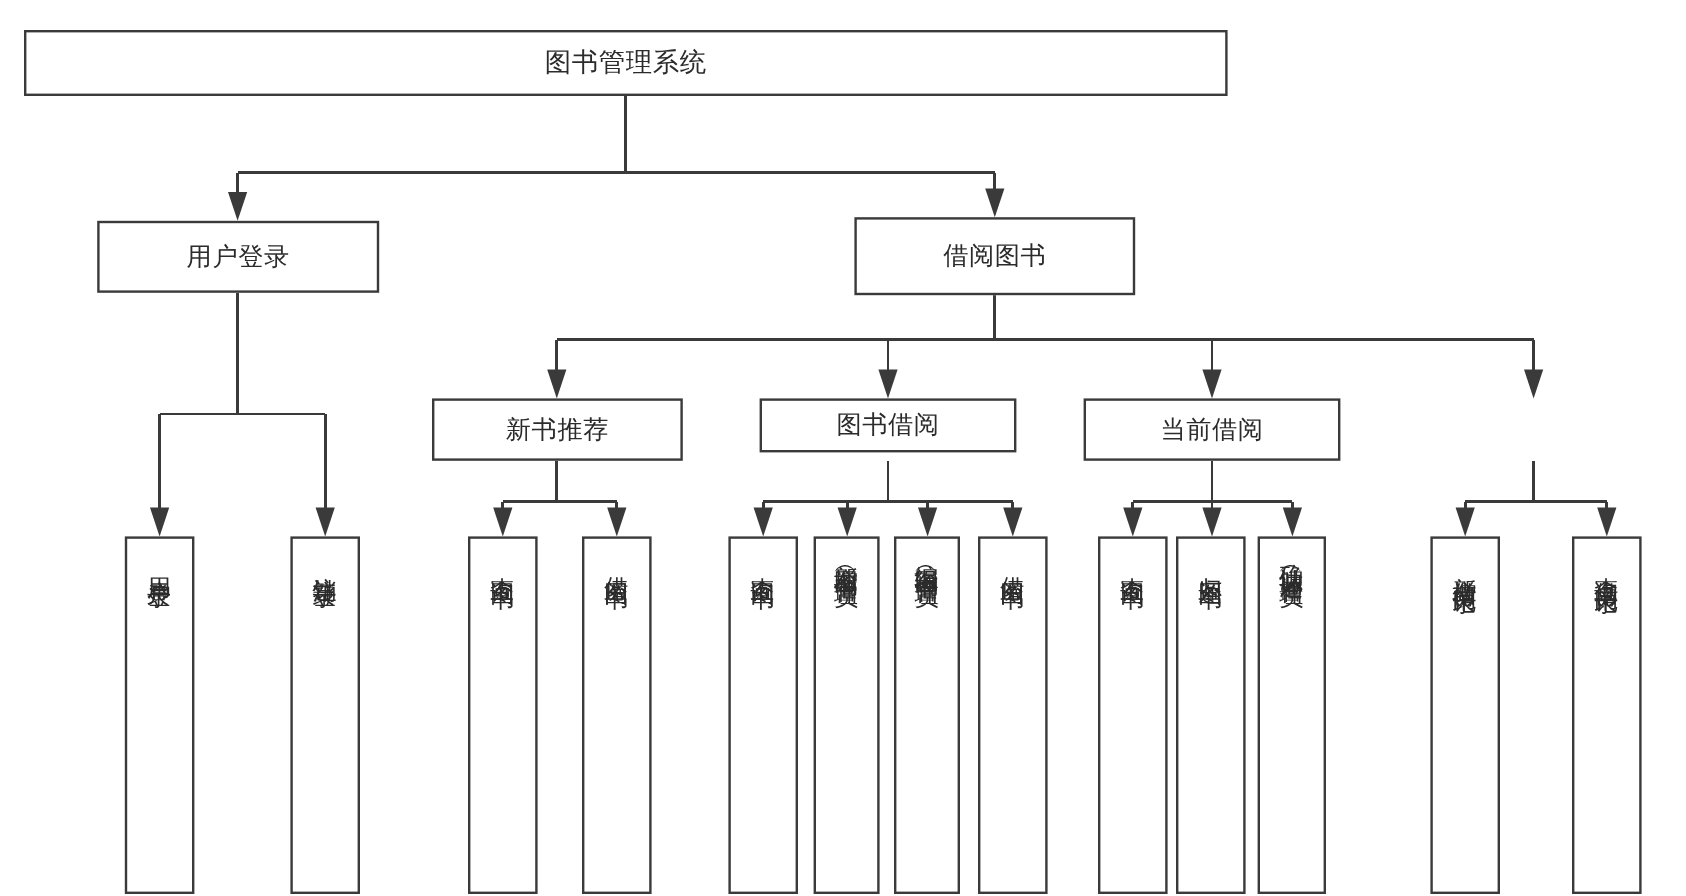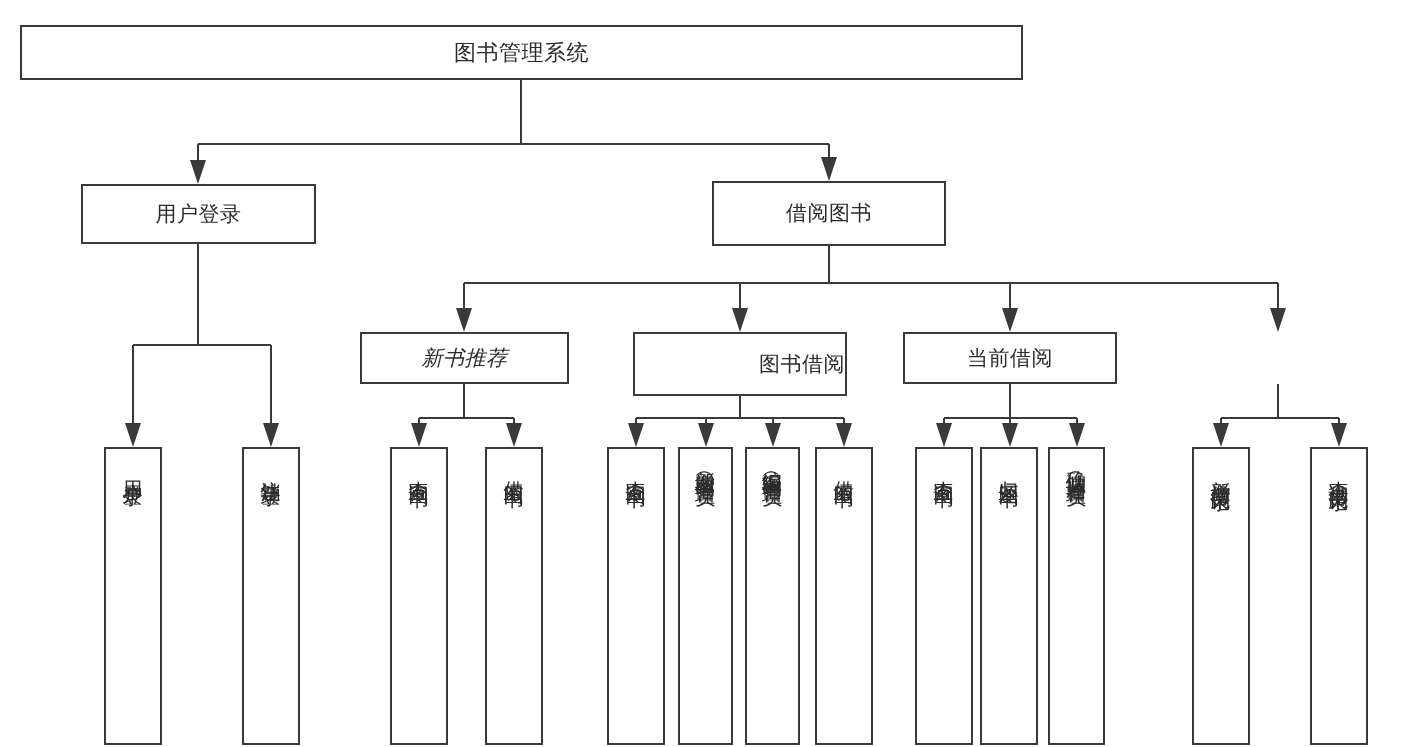--- a/index.html
+++ b/index.html
@@ -180,25 +180,25 @@
   </div>
 
   <div class="node horizontal" style="left:81px; top:172px; width:235px; height:60px;">
     <span class="node-label">用户登录</span>
   </div>
 
   <div class="node horizontal" style="left:712px; top:169px; width:234px; height:65px;">
     <span class="node-label">借阅图书</span>
   </div>
 
-  <div class="node horizontal" style="left:360px; top:320px; width:209px; height:52px;font-style:italic;">
+  <div class="node horizontal" style="left:360px; top:320px; width:209px; height:52px;">
     <span class="node-label">新书推荐</span>
   </div>
 
-  <div class="node horizontal" style="left:633px; top:320px; width:214px; height:64px;justify-content:flex-end;">
+  <div class="node horizontal" style="left:633px; top:320px; width:214px; height:45px;">
     <span class="node-label">图书借阅</span>
   </div>
 
   <div class="node horizontal" style="left:903px; top:320px; width:214px; height:52px;">
     <span class="node-label">当前借阅</span>
   </div>
 
 
   <div class="node leaf" style="left:104px; top:435px; width:58px; height:298px;">
     <span class="node-label">用户登录</span>

